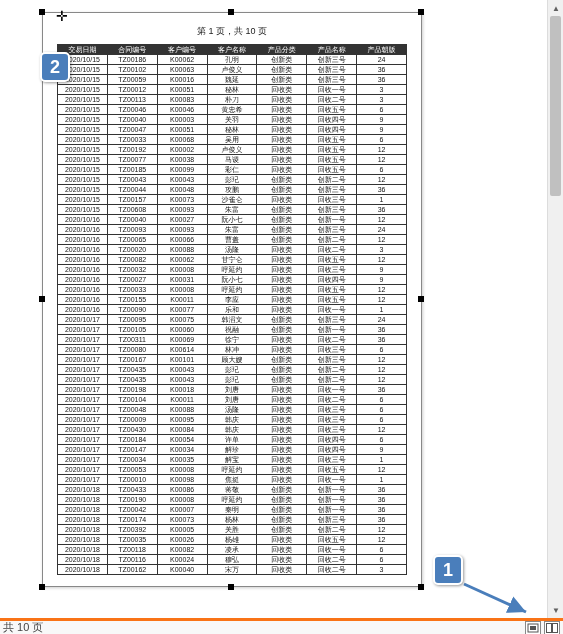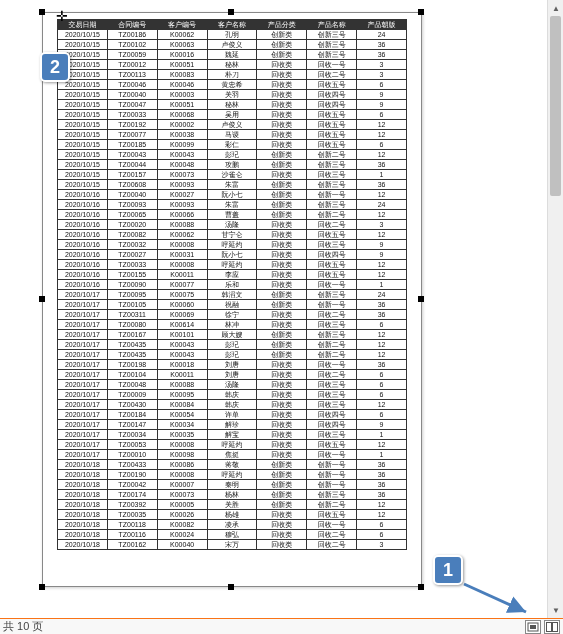--- a/index.html
+++ b/index.html
@@ -34,21 +34,21 @@
 .vscroll .track { position: absolute; top: 16px; bottom: 16px; left: 0; right: 0; }
 .vscroll .thumb {
   position: absolute; top: 0; left: 2px; right: 2px; height: 180px;
   background: #c0c0c0; border-radius: 2px;
 }
 .vscroll .arrow.down { position: absolute; bottom: 0; }
 .statusbar {
   position: absolute;
   left: 0; bottom: 0; width: 563px; height: 16px;
   background: #f8f8f8;
-  border-top: 1px solid #f97316;
+  border-top: 3px solid #f97316;
   font-size: 11px; color: #444;
   display: flex; align-items: center;
   padding-left: 3px;
 }
 .statusbar .spacer { flex: 1; }
 .view-btn {
   width: 16px; height: 14px;
   border: 1px solid #888;
   margin-right: 3px;
   display: inline-flex; align-items: center; justify-content: center;
@@ -121,20 +121,21 @@
   font-size: 14px;
   color: #000;
 }
 </style>
 </head>
 <body>
 
 <div class="canvas">
 
   <div class="page-outer">
+    <div class="page-title">第 1 页，共 10 页</div>
     <div class="table-wrap">
       <table>
         <thead>
             <tr id="hdr">
               <th>交易日期</th>
               <th>合同编号</th>
               <th>客户编号</th>
               <th>客户名称</th>
               <th>产品分类</th>
               <th>产品名称</th>

